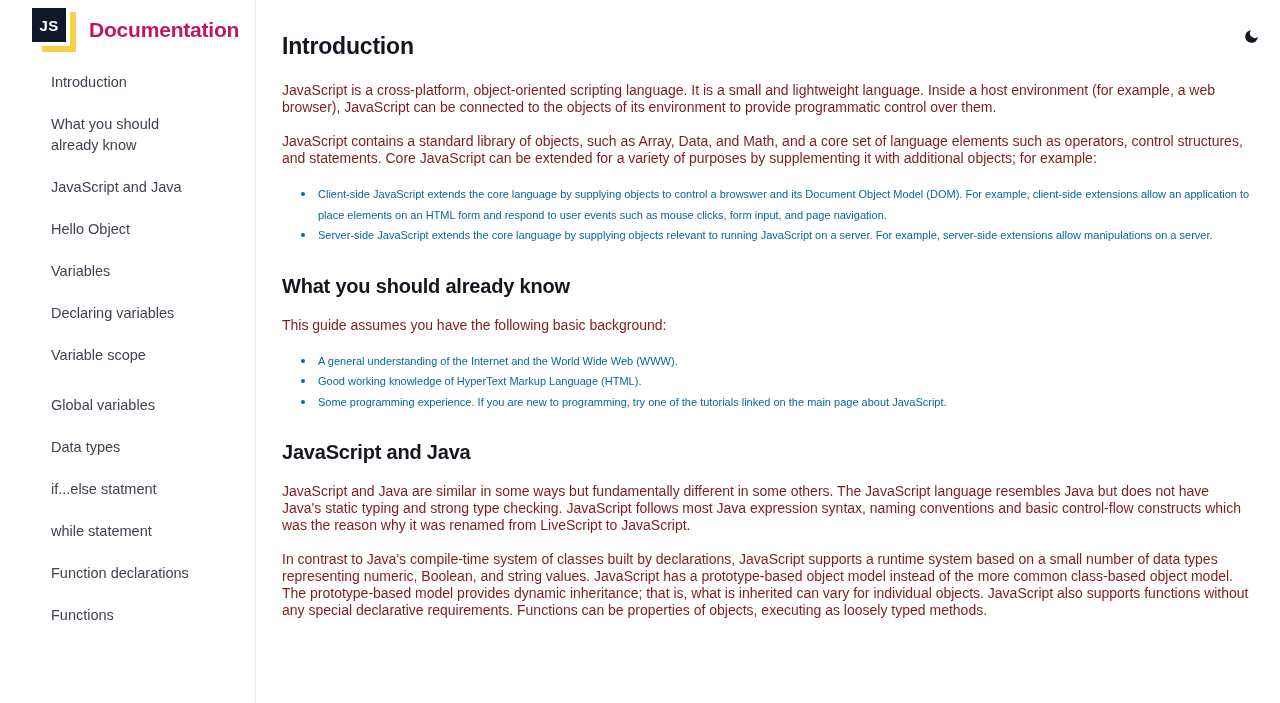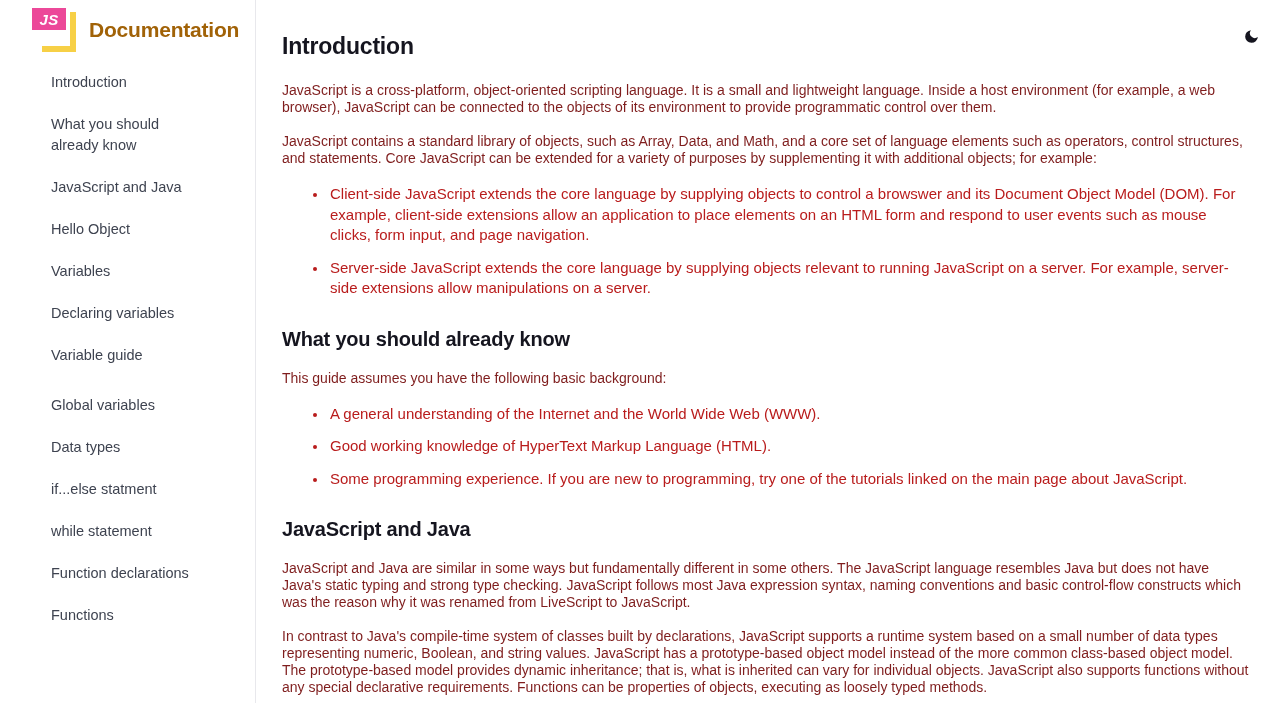--- a/index.html
+++ b/index.html
@@ -64,39 +64,38 @@
     top: -6px;
     width: 6px;
     height: 10px;
     background: #f7d046;
   }
   .logo-square {
     position: absolute;
     left: 0;
     top: 0;
     width: 34px;
-    height: 22px;
-    background: #ec4899;
+    height: 34px;
+    background: #0f172a;
     display: flex;
     align-items: center;
     justify-content: center;
-    font-style: italic;
   }
   .logo-square span {
     color: #ffffff;
     font-weight: bold;
     font-size: 15px;
     letter-spacing: 0.3px;
     line-height: 1;
   }
 
   .brand-title {
     font-size: 21px;
     font-weight: bold;
-    color: #a16207;
+    color: #be185d;
     letter-spacing: -0.2px;
     white-space: nowrap;
   }
 
   #nav {
     margin-top: 20px;
     padding: 0;
     list-style: none;
   }
   .nav-item {
@@ -157,24 +156,24 @@
     color: #7f1d1d;
     margin: 0 0 17px 0;
   }
 
   ul.bullets {
     margin: 0 0 17px 0;
     padding-left: 34px;
     list-style: disc;
   }
   ul.bullets li {
-    font-size: 15px;
+    font-size: 11px;
     line-height: 20.5px;
-    color: #b91c1c;
-    margin: 12px;
+    color: #0369a1;
+    margin: 0;
     padding-left: 2px;
   }
   ul.bullets li::marker { font-size: 13px; }
 </style>
 </head>
 <body>
 
 <div id="app">
 
   <aside id="sidebar">
@@ -189,21 +188,21 @@
       <div class="brand-title">Documentation</div>
     </div>
 
     <ul id="nav">
         <li class="nav-item">Introduction</li>
         <li class="nav-item">What you should already know</li>
         <li class="nav-item">JavaScript and Java</li>
         <li class="nav-item">Hello Object</li>
         <li class="nav-item">Variables</li>
         <li class="nav-item">Declaring variables</li>
-        <li class="nav-item">Variable guide</li>
+        <li class="nav-item">Variable scope</li>
         <li class="nav-item group-start">Global variables</li>
         <li class="nav-item">Data types</li>
         <li class="nav-item">if...else statment</li>
         <li class="nav-item">while statement</li>
         <li class="nav-item">Function declarations</li>
         <li class="nav-item">Functions</li>
       </ul>
   </aside>
 
   <main id="content">

